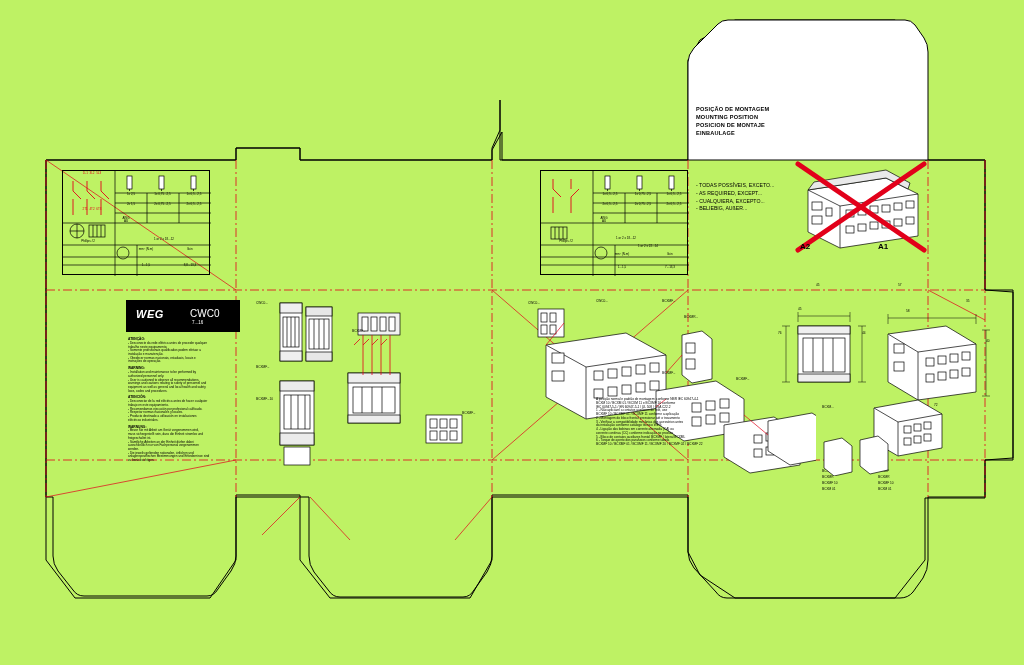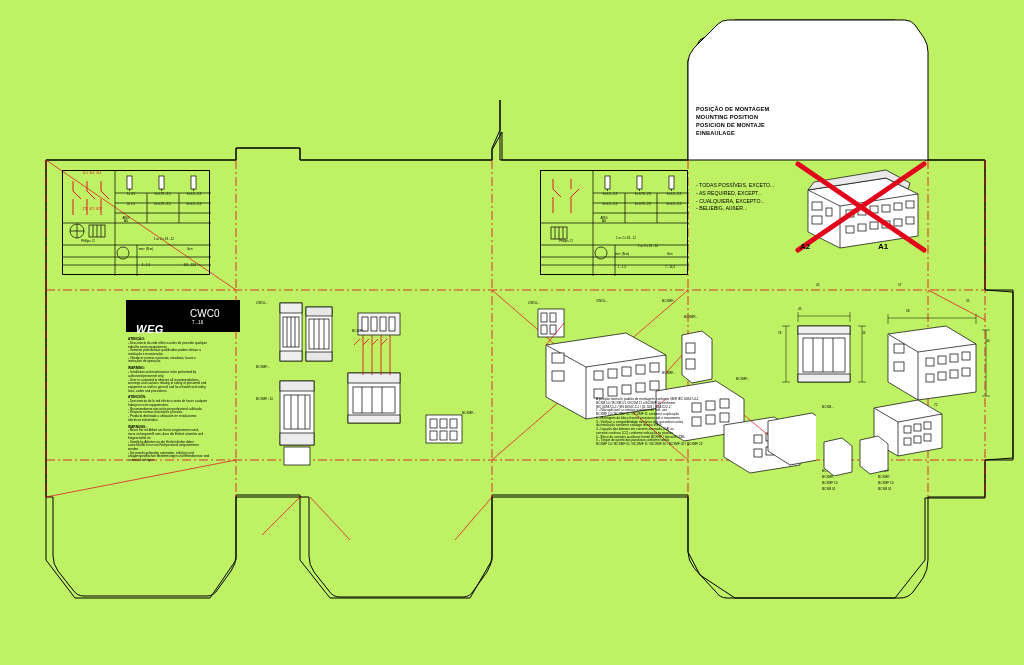--- a/index.html
+++ b/index.html
@@ -258,21 +258,21 @@
   <div class="abs cellsm" style="left:658px;top:203px;width:32px;">2x 0,5...2,5</div>
   <div class="abs cellsm" style="left:594px;top:217px;width:20px;">AWG<br>AU</div>
   <div class="abs cellsm" style="left:596px;top:237px;width:60px;">1 or 2 x 18...12</div>
   <div class="abs cellsm" style="left:618px;top:245px;width:60px;">1 or 2 x 22...14</div>
   <div class="abs cellsm" style="left:596px;top:253px;width:52px;">mm² (N.m)</div>
   <div class="abs cellsm" style="left:650px;top:253px;width:40px;">lb.in</div>
   <div class="abs cellsm" style="left:596px;top:266px;width:52px;">1...1,5</div>
   <div class="abs cellsm" style="left:650px;top:266px;width:40px;">7...13,3</div>
 
   <div class="abs weg-box" style="left:126px;top:300px;width:114px;height:32px;">
-    <div class="abs weg-word" style="left:10px;top:23px;color:#fff;text-align:right;">WEG</div>
+    <div class="abs weg-word" style="left:10px;top:8px;color:#fff;text-align:right;">WEG</div>
     <div class="abs cwc" style="left:64px;top:8px;color:#fff;">CWC0</div>
     <div class="abs cwcsub" style="left:66px;top:20px;color:#fff;">7...16</div>
   </div>
 
   <div class="abs" style="left:128px;top:338px;width:112px;">
     <div class="warn">
       <b>ATENÇÃO:</b>
       <div>- Desconecte da rede elétrica antes de proceder qualquer</div>
       <div>  trabalho neste equipamento.</div>
       <div>- Somente profissionais qualificados podem efetuar a</div>

